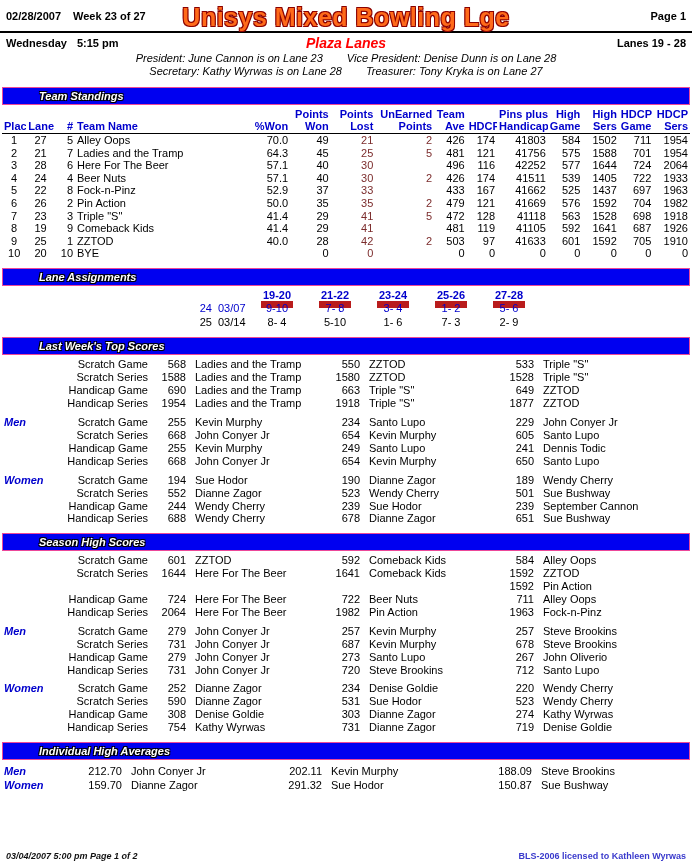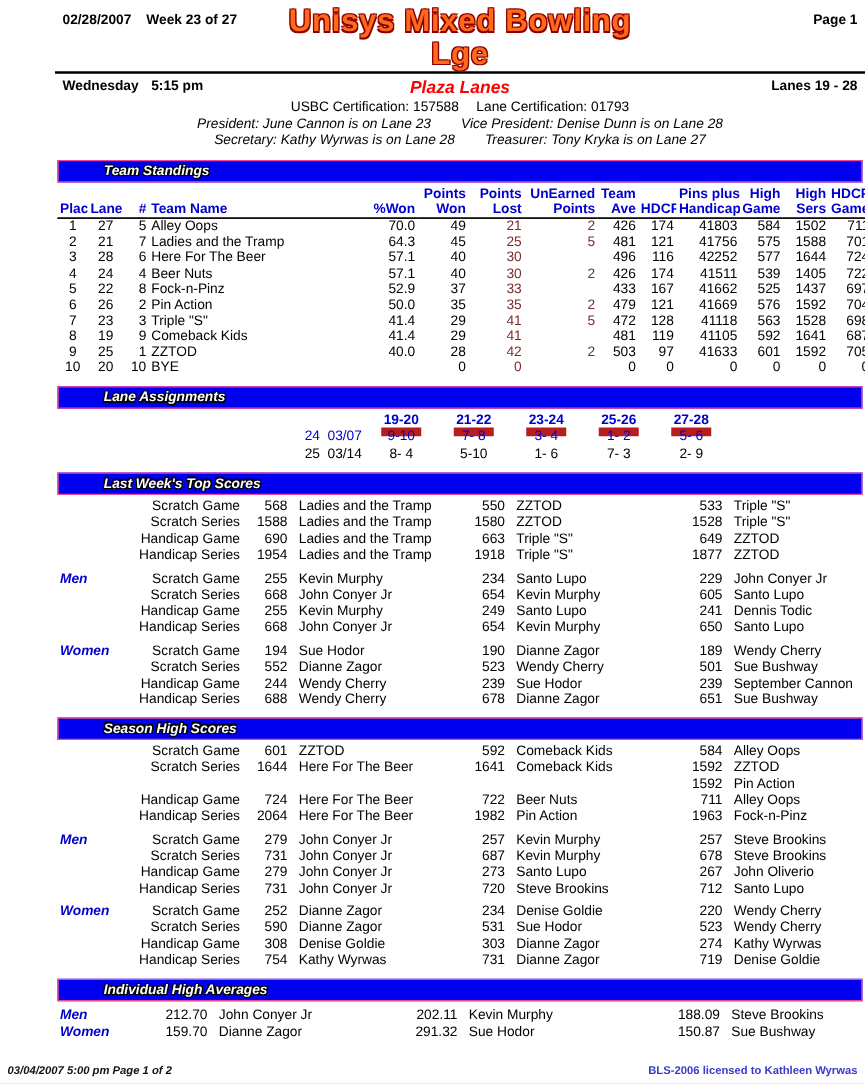--- a/index.html
+++ b/index.html
@@ -3,21 +3,21 @@
 <meta charset="utf-8">
 <style>
   :root{
     --bar-blue:#0000F0; --header-blue:#0000CC; --maroon:#7B2B2B;
     --title-orange:#FF6A1A; --title-outline:#8B0000; --plaza-red:#FF0000;
     --footer-blue:#3A3ACC;
   }
   *{box-sizing:border-box;}
   body{margin:0;background:#888;}
   .page{position:relative;width:692px;height:867px;background:#fff;
-    font-family:"Liberation Sans",sans-serif;color:#000;overflow:hidden;margin:0 auto;padding-left:44px;}
+    font-family:"Liberation Sans",sans-serif;color:#000;overflow:hidden;margin:0 auto;}
   
   .hdr-row1{display:flex;align-items:flex-start;padding:4px 6px 0 6px;}
   .hdr-left{width:170px;font-size:11px;font-weight:bold;white-space:nowrap;padding-top:6px;}
   .hdr-left .sep{display:inline-block;width:12px;}
   .title{flex:1;text-align:center;font-size:25px;font-weight:bold;line-height:26px;
     letter-spacing:.5px;color:var(--title-orange);
     text-shadow:-1px -1px 0 var(--title-outline),1px -1px 0 var(--title-outline),
       -1px 1px 0 var(--title-outline),1px 1px 0 var(--title-outline);}
   .hdr-right{width:170px;text-align:right;font-size:11px;font-weight:bold;padding-top:6px;}
   .rule{height:2px;background:#000;margin-top:1px;}
@@ -91,23 +91,20 @@
   <div class="rule"></div>
 
   <div class="hdr-row2">
     <div class="hdr2-left">
       <span>Wednesday</span><span class="sep"></span><span>5:15 pm</span>
     </div>
     <div class="center-name">Plaza Lanes</div>
     <div class="hdr2-right">Lanes 19 - 28</div>
   </div>
 
-  <div class="cert-line">
-    <span>USBC Certification: 157588</span><span>Lane Certification: 01793</span>
-  </div>
   <div class="officer-line">
     <span>President: June Cannon is on Lane 23</span><span>Vice President: Denise Dunn is on Lane 28</span>
   </div>
   <div class="officer-line">
     <span>Secretary: Kathy Wyrwas is on Lane 28</span><span>Treasurer: Tony Kryka is on Lane 27</span>
   </div>
 
   <div class="bar first">
     <span>Team Standings</span>
   </div>

